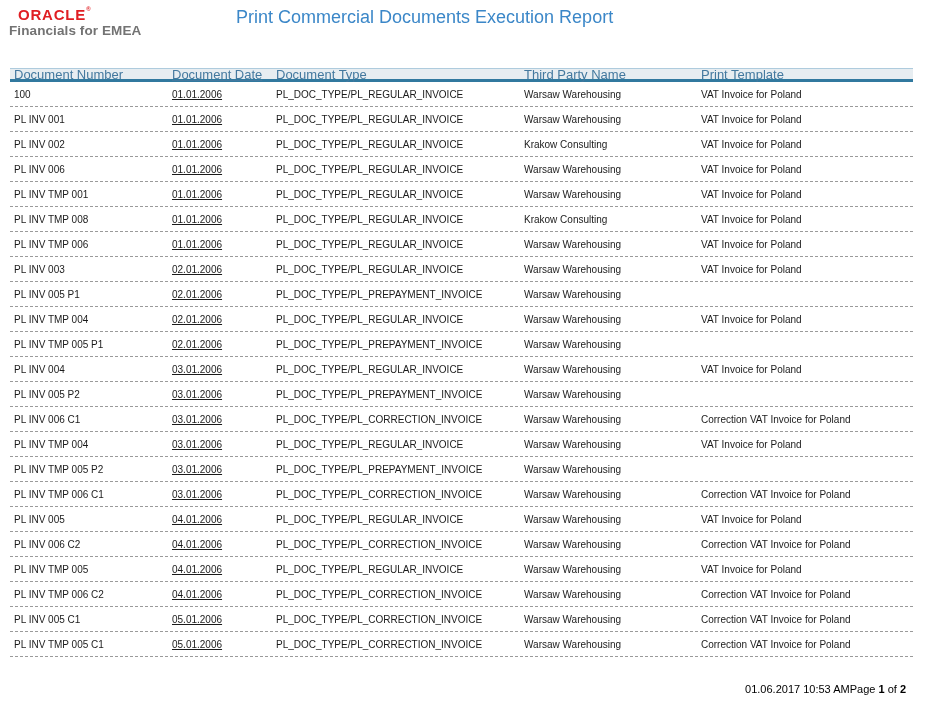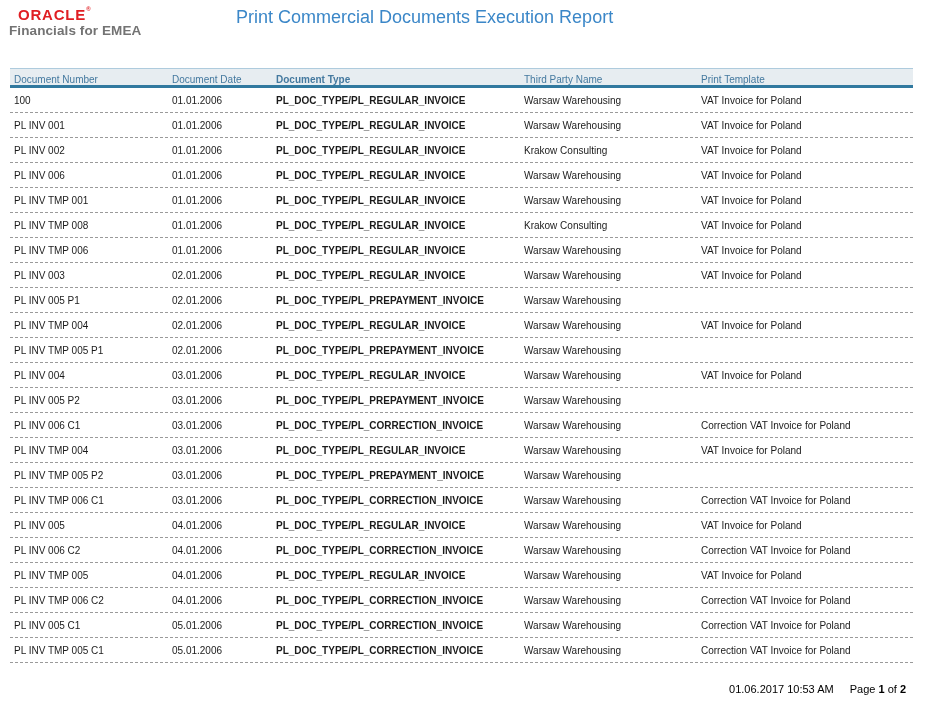--- a/index.html
+++ b/index.html
@@ -37,57 +37,57 @@
     white-space:nowrap;
   }
 
   
   .report-table {
     position:absolute; left:10px; top:68px;
     width:903px;
   }
   .thead {
     display:flex;
-    align-items:flex-end;
-    height:20px;
+    align-items:center;
+    height:14px;
     background:#e7edf1;
     border-top:1px solid #aecbdd;
     border-bottom:3px solid #31799f;
     color:#44799f;
-    font-size:10px;
+    font-size:13px;
   }
   .trow {
     display:flex;
     align-items:center;
     height:25px;
     border-bottom:1px dashed #9a9a9a;
     color:#1a1a1a;
     font-size:10px;
   }
   .cell {
     padding-left:4px;
     white-space:nowrap;
     overflow:visible;
   }
   .c0 { width:158px; }
-  .c1 { width:104px; }
-  .c2 { width:248px;font-weight:bold; }
+  .c1 { width:104px;text-decoration:underline; }
+  .c2 { width:248px; }
   .c3 { width:177px; }
   .c4 { width:216px; }
 
   
   .footer {
     position:absolute;
     right:19px;
     top:683px;
     font-size:11px;
     color:#000000;
     white-space:nowrap;
   }
-  .footer .ts { margin-right:16px; }
+  .footer .ts { margin-right:0; }
   .footer b { font-weight:bold; }
 </style>
 </head>
 <body>
 
 <div class="page">
 
   <div class="brand">
     <div class="oracle"><span>ORACLE</span><span class="reg">®</span></div>
     <div class="sub">Financials for EMEA</div>

